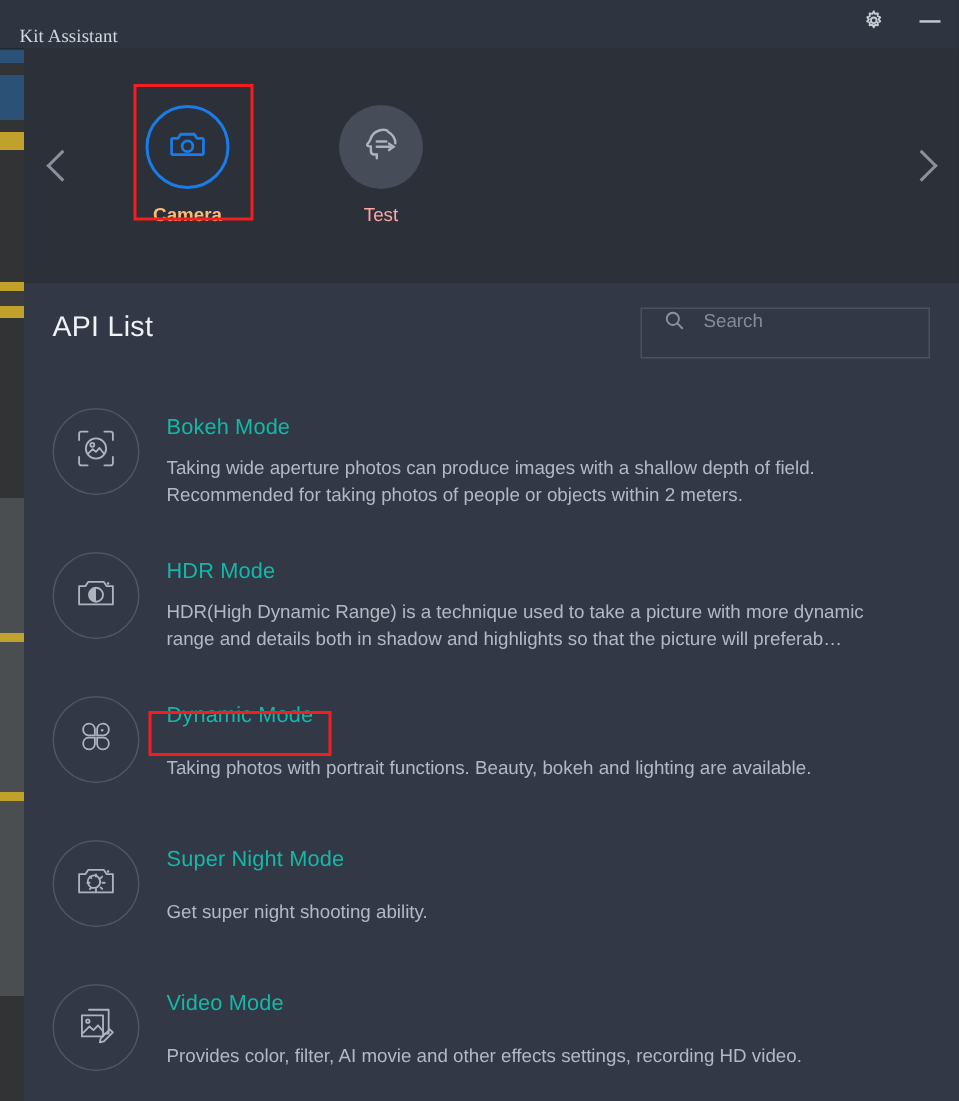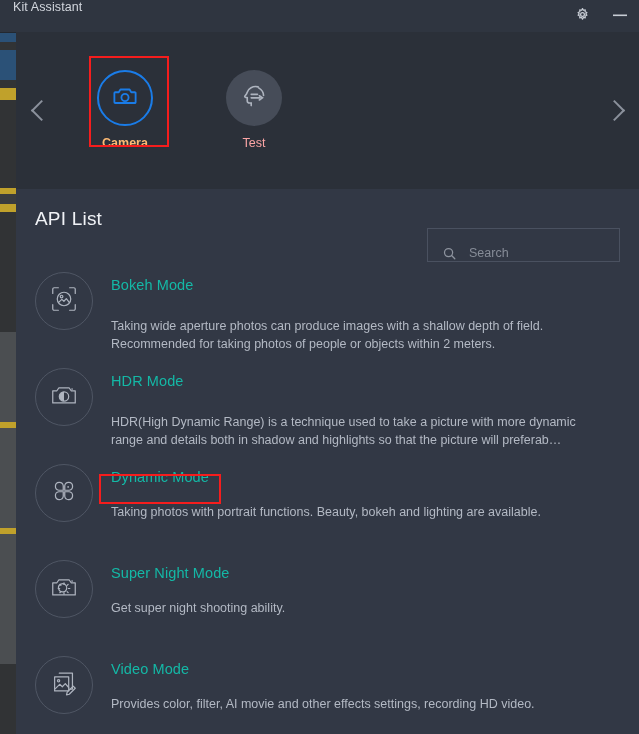--- a/index.html
+++ b/index.html
@@ -37,21 +37,22 @@
   }
 
   #title-bar {
     position: absolute;
     left: 0; top: 0;
     width: 639px;
     height: 32px;
     background: #2f3540;
     border-bottom: 1px solid #232830;
     display: flex;
-    align-items: flex-start;
+    align-items: flex-end;
+    font-family: Liberation Serif, serif;
   }
   #title-bar .title-text {
     margin-left: 13px;
     font-size: 12.5px;
     color: #d2d6dd;
     letter-spacing: 0.1px;
   }
   #title-bar .win-controls {
     margin-left: auto;
     display: flex;
@@ -165,26 +166,26 @@
   }
   #page-title {
     position: absolute;
     left: 19px; top: 19px;
     font-size: 19px;
     color: #f0f2f6;
     letter-spacing: 0.2px;
   }
   #search-box {
     position: absolute;
-    left: 411px; top: 39px;
+    left: 411px; top: 16px;
     width: 193px; height: 34px;
     border: 1px solid #4a5160;
     box-sizing: border-box;
     display: flex;
-    align-items: flex-end;
+    align-items: flex-start;
     background: transparent;
   }
   #search-box .s-icon {
     margin-left: 14px;
     margin-right: 10px;
     display: flex;
   }
   #search-input {
     background: transparent;
     border: none;
@@ -226,21 +227,21 @@
     min-width: 0;
   }
   .api-row .api-title {
     font-size: 14.5px;
     font-weight: normal;
     color: #14b8a6;
     letter-spacing: 0.1px;
     display: inline-block;
   }
   .api-row .api-desc {
-    margin-top: 23px;
+    margin-top: 9px;
     font-size: 12.5px;
     line-height: 18px;
     color: #b3b9c4;
     max-width: 492px;
   }
   .api-row.spaced .api-desc { margin-top: 17px; }
 </style>
 </head>
 <body>
 

